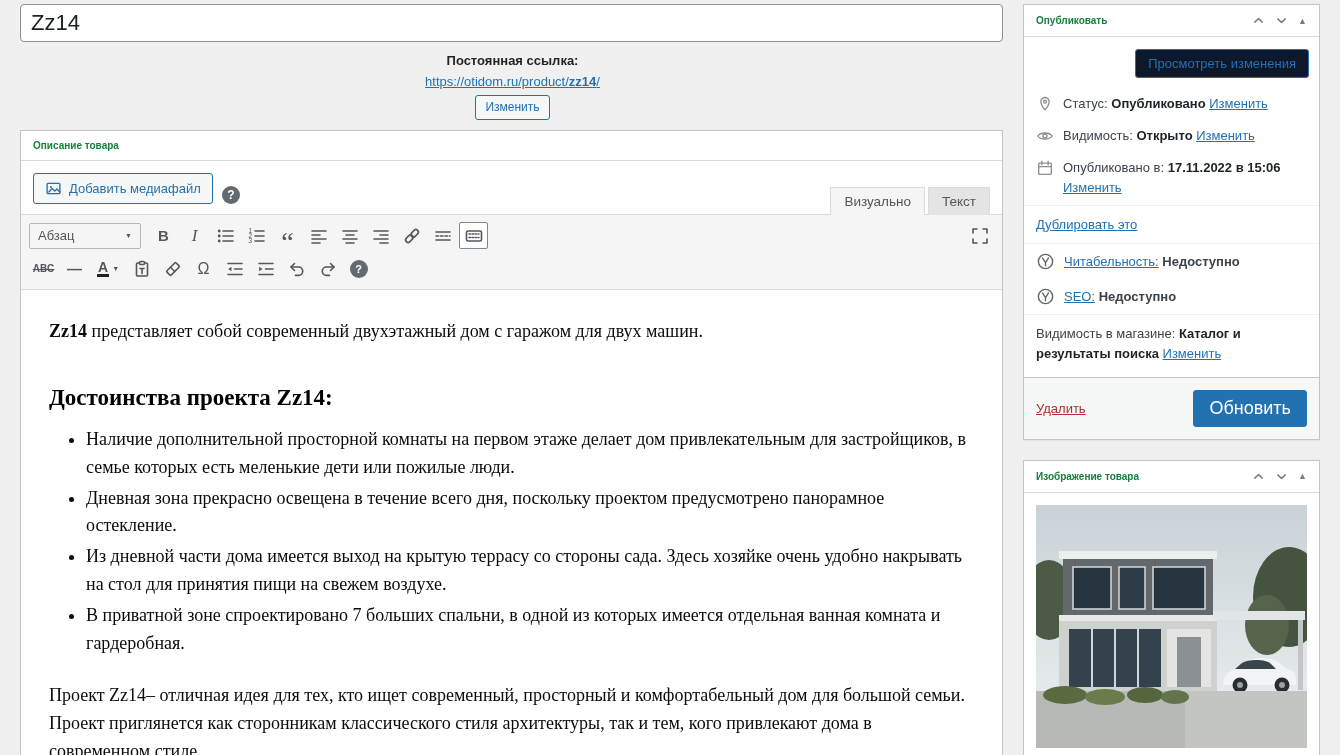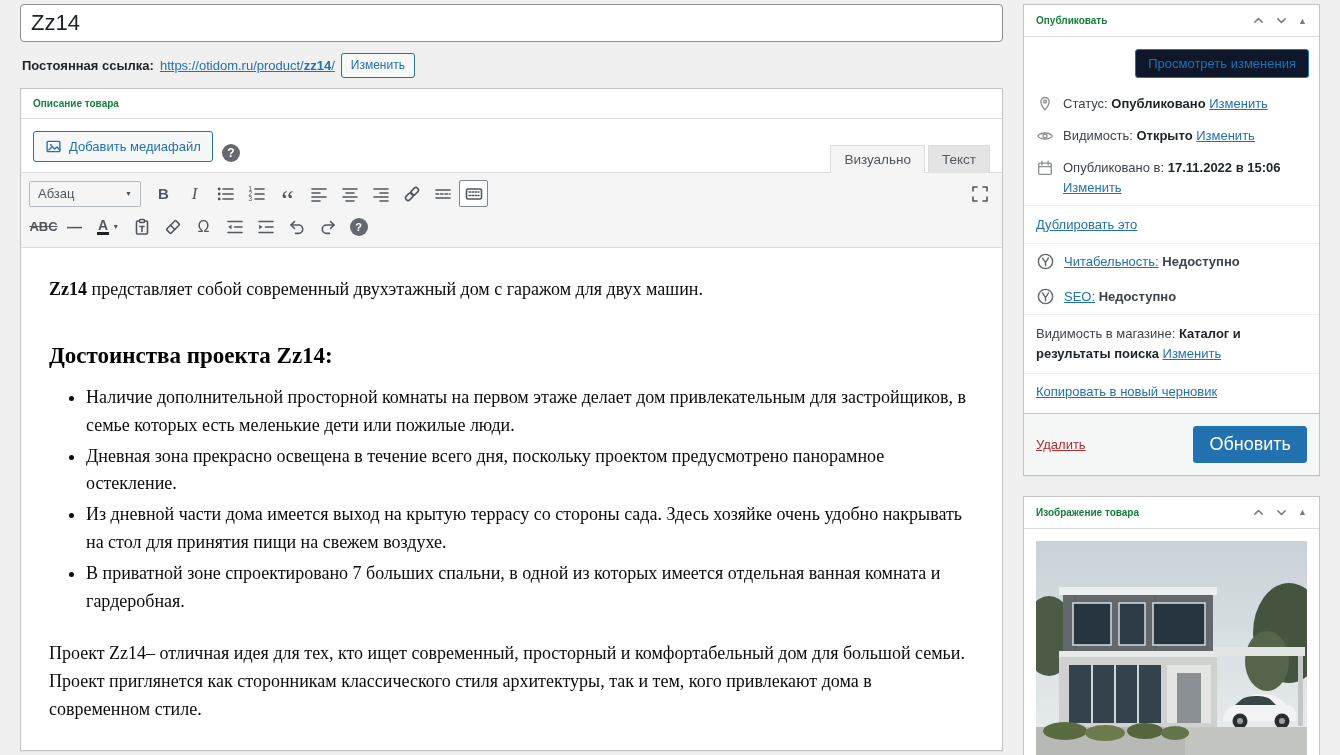--- a/index.html
+++ b/index.html
@@ -13,21 +13,21 @@
   .page { display:flex; gap:20px; padding:4px 20px 0 20px; }
   .col-left { flex:1; min-width:0; }
   .col-right { width:297px; flex:none; }
 
   
   .title-input {
     width:100%; height:38px; border:1px solid #8c8f94; border-radius:4px;
     background:#fff; padding:4px 10px; font-size:22px; color:#1d2327;
     font-family:"Liberation Sans", sans-serif; outline:none;
   }
-  .permalink-row { display:flex; align-items:center; gap:6px; margin:11px 0 10px 2px; font-size:13px; }
+  .permalink-row { display:flex; align-items:center; gap:6px; margin:11px 0 10px 2px; font-size:13px;flex-direction:column; }
   .permalink-row .lbl { font-weight:700; color:#1d2327; }
   a.link { color:#2271b1; text-decoration:underline; cursor:pointer; }
   .btn-small {
     display:inline-block; border:1px solid #2271b1; color:#2271b1; background:#f6f7f7;
     border-radius:3px; padding:2px 9px; font-size:12px; cursor:pointer; line-height:1.6;
   }
 
   
   .postbox { background:#fff; border:1px solid #c3c4c7; box-shadow:0 1px 1px rgba(0,0,0,.04); }
   .postbox-header {
@@ -67,21 +67,21 @@
   .tb {
     width:29px; height:27px; display:inline-flex; align-items:center; justify-content:center;
     background:transparent; border:1px solid transparent; border-radius:2px;
     color:#50575e; cursor:pointer; font-family:inherit; flex:none;
   }
   .tb svg { width:20px; height:20px; stroke:#50575e; fill:none; stroke-width:1.6; stroke-linecap:round; stroke-linejoin:round; }
   .tb.pressed { border-color:#7e8993; background:#fff; }
   .tb-bold { font-weight:700; font-size:15px; }
   .tb-italic { font-family:"Liberation Serif", serif; font-style:italic; font-size:17px; }
   .tb-quote { font-family:"Liberation Serif", serif; font-size:28px; line-height:10px; padding-top:12px; }
-  .tb-abc { font-size:13px; font-weight:700; text-decoration:line-through; }
+  .tb-abc { font-size:10px; font-weight:700; text-decoration:line-through; }
   .tb-hr { font-weight:700; font-size:15px; }
   .tb-omega { font-size:16px; }
   .tb-color { display:inline-flex; align-items:center; gap:3px; width:auto; padding:0 5px; }
   .color-a { display:inline-block; font-weight:700; font-size:14px; line-height:12px; border-bottom:3px solid #1d2327; padding:0 1px 1px; }
   .caret { font-size:7px; color:#50575e; }
   .para-select {
     display:inline-flex; align-items:center; justify-content:space-between;
     width:112px; height:26px; border:1px solid #b4b9be; border-radius:2px;
     background:transparent; padding:0 8px; font-size:13px; color:#50575e;
     cursor:pointer; font-family:inherit; margin-right:6px;
@@ -375,23 +375,20 @@
               <circle cx="10" cy="10" r="7.5"></circle>
               <path d="M6.8 6.3 10 11.2M13.2 6.3 10 11.2M10 11.2V14.5"></path>
             </svg>
           <span><a class="link">SEO:</a> <b>Недоступно</b></span>
         </div>
 
         <div class="store-row section">
           <span>Видимость в магазине:</span> <span class="bold-val">Каталог и результаты поиска</span> <a class="link">Изменить</a>
         </div>
 
-        <div class="copy-row section">
-          <a class="link">Копировать в новый черновик</a>
-        </div>
 
         <div class="major-actions">
           <a class="delete-link">Удалить</a>
           <button class="update-btn">Обновить</button>
         </div>
       </div>
     </div>
 
     <div class="postbox image-box">
       <div class="postbox-header">

